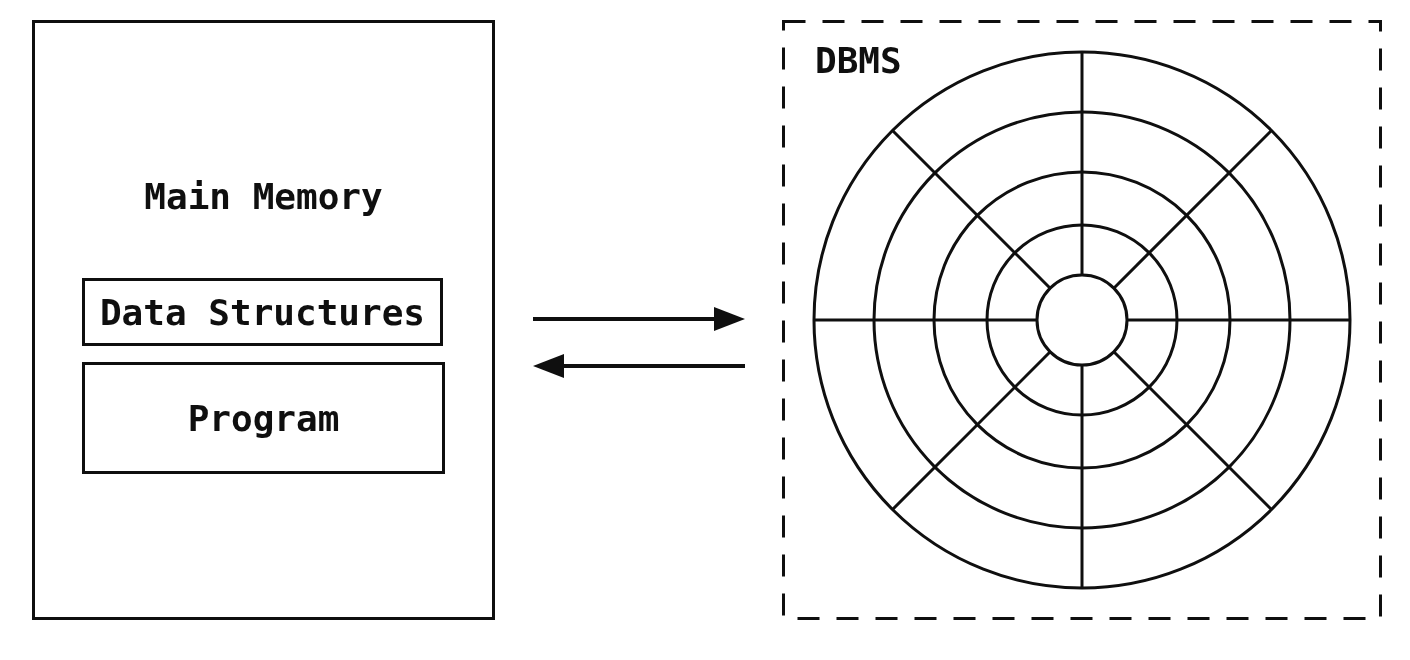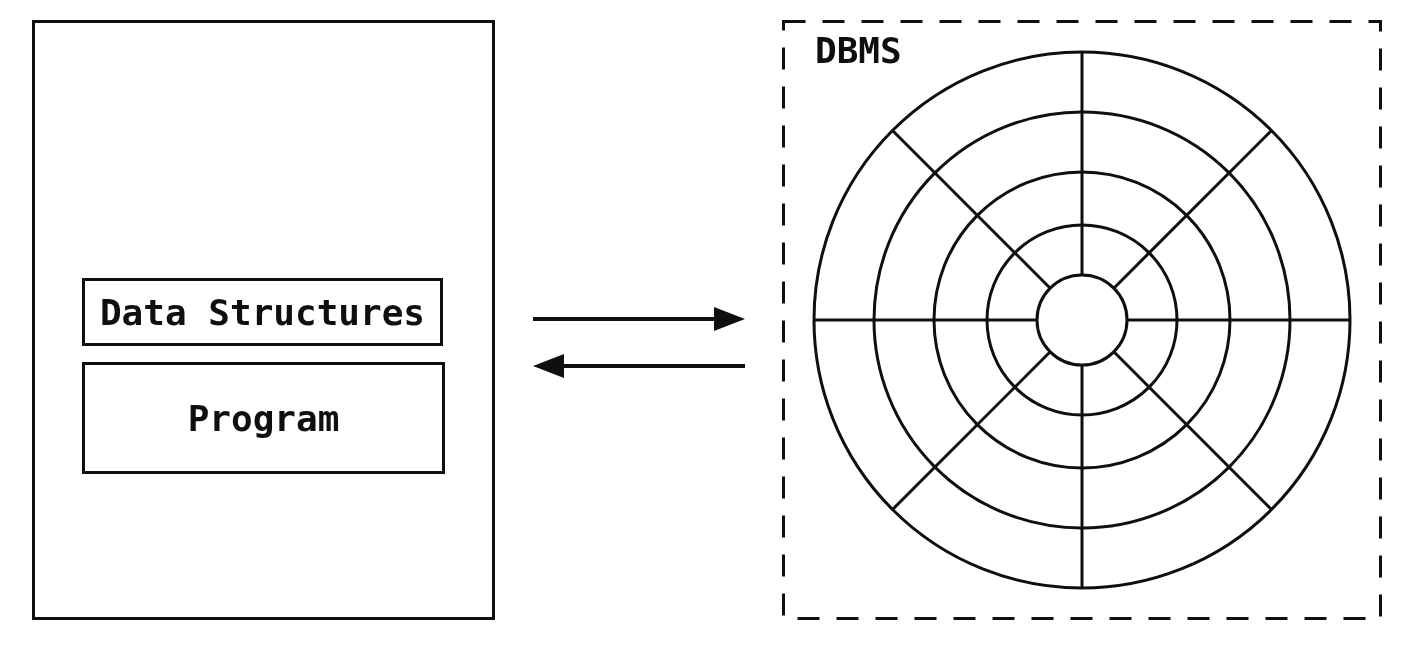--- a/index.html
+++ b/index.html
@@ -64,32 +64,36 @@
   .disk-svg .dashed {
     fill: none;
     stroke: #0f0f0f;
     stroke-width: 3;
     stroke-dasharray: 22 17;
   }
   #disk circle { fill: none; stroke: #0f0f0f; stroke-width: 3; }
   #disk line   { stroke: #0f0f0f; stroke-width: 3; }
   .dbms-label {
     position: absolute;
-    left: 33px; top: 12px;
+    left: 33px; top: 22px;
     font-size: 36px;
     font-weight: bold;
     line-height: 38px;
   }
 </style>
 </head>
 <body>
 
 <div class="canvas">
 
   <div class="ram-box">
+    <div class="ram-title">
+      <div>Main Memory</div>
+      <div>(RAM)</div>
+    </div>
     <div class="inner-box ds-box">
       <span>Data Structures</span>
     </div>
     <div class="inner-box prog-box">
       <span>Program</span>
     </div>
   </div>
 
   <svg class="arrows" viewBox="0 0 1410 660" aria-hidden="true">
     <g>

